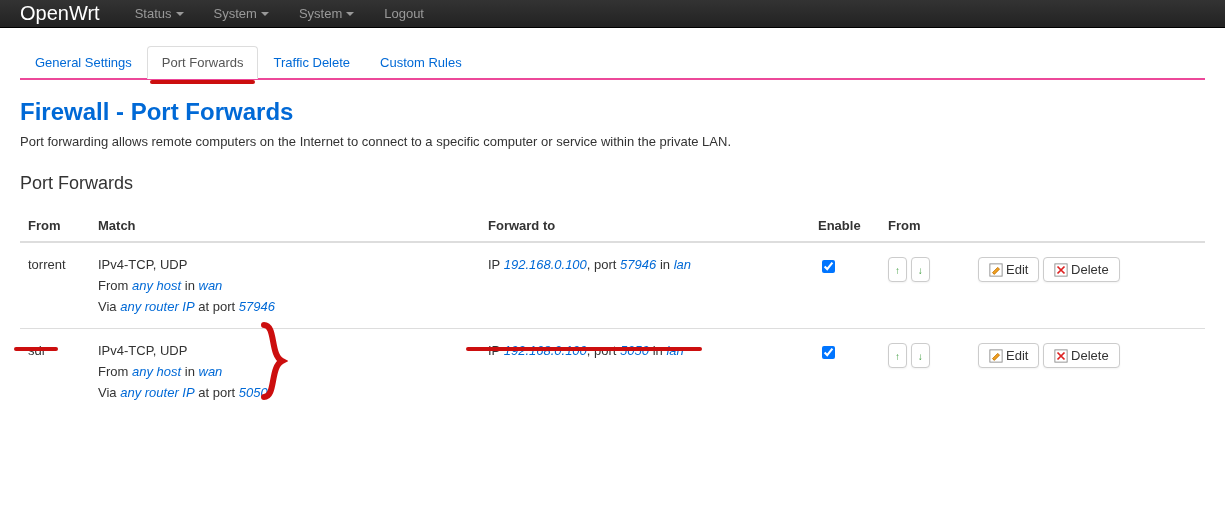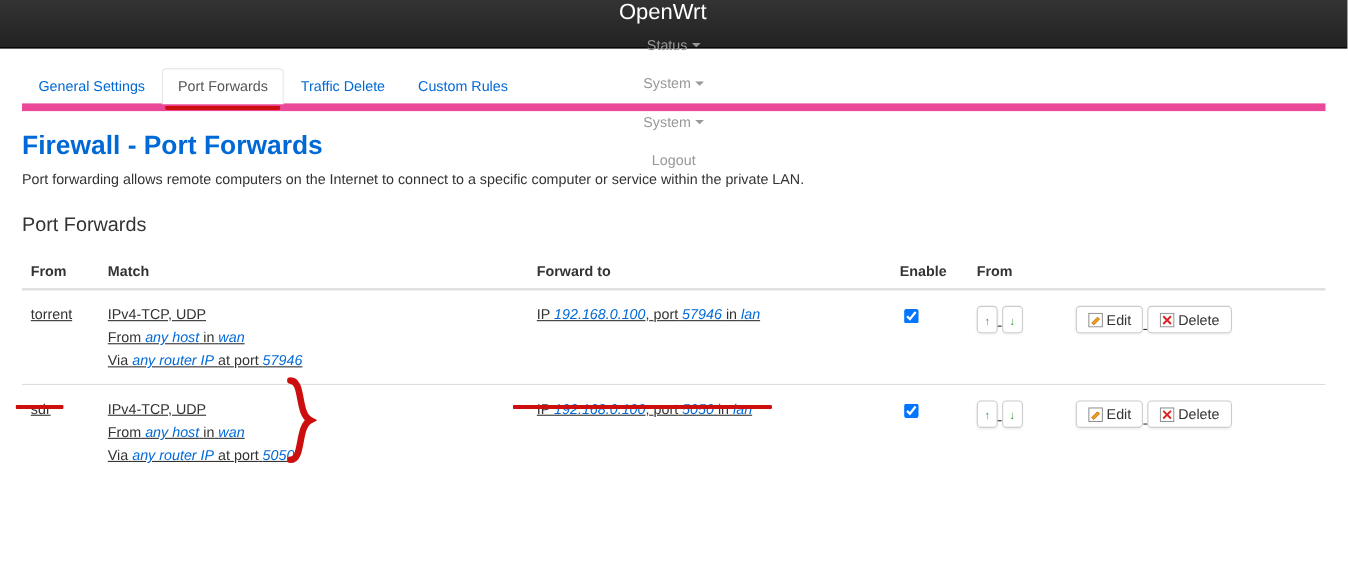--- a/index.html
+++ b/index.html
@@ -7,25 +7,24 @@
     margin: 0;
     font-family: Helvetica, Arial, sans-serif;
     font-size: 13px;
     color: #333;
     background: #fff;
   }
   .navbar {
     background: #1b1b1b;
     background-image: linear-gradient(to bottom,#333,#222);
     border-bottom: 1px solid #000;
-    height: 44px;
+    height: 28px;
     display: flex;
     align-items: center;
     padding: 0 20px;
-    flex-direction: column;
   }
   .brand {
     color: #fff;
     font-size: 20px;
     font-weight: 200;
     margin-right: 20px;
   }
   .nav-item {
     color: #999;
     padding: 10px 15px;
@@ -38,21 +37,21 @@
     width: 0; height: 0;
     border-left: 4px solid transparent;
     border-right: 4px solid transparent;
     border-top: 4px solid #999;
   }
   .container {
     padding: 0 20px 20px 20px;
   }
   .tabs {
     display: flex;
-    border-bottom: 7px solid #ec4899;
+    border-bottom: 2px solid #ec4899;
     margin-top: 18px;
     margin-bottom: 18px;
     align-items: flex-end;
   }
   .tab {
     padding: 8px 14px;
     margin-bottom: -1px;
     border: 1px solid transparent;
     border-radius: 4px 4px 0 0;
     color: #0069d6;
@@ -85,21 +84,20 @@
     border-collapse: collapse;
   }
   thead th {
     text-align: left;
     font-weight: bold;
     padding: 8px;
     border-bottom: 2px solid #ddd;
   }
   tbody tr {
     border-top: 1px solid #ddd;
-    text-decoration: underline;
   }
   tbody td {
     padding: 14px 8px;
     vertical-align: top;
   }
   .em { color: #0069d6; font-style: italic; }
   .match-line { white-space: nowrap; margin-top: 6px; }
   .match-line:first-child { margin-top: 0; }
   .chk { width:13px; height:13px; }
   .btn {

